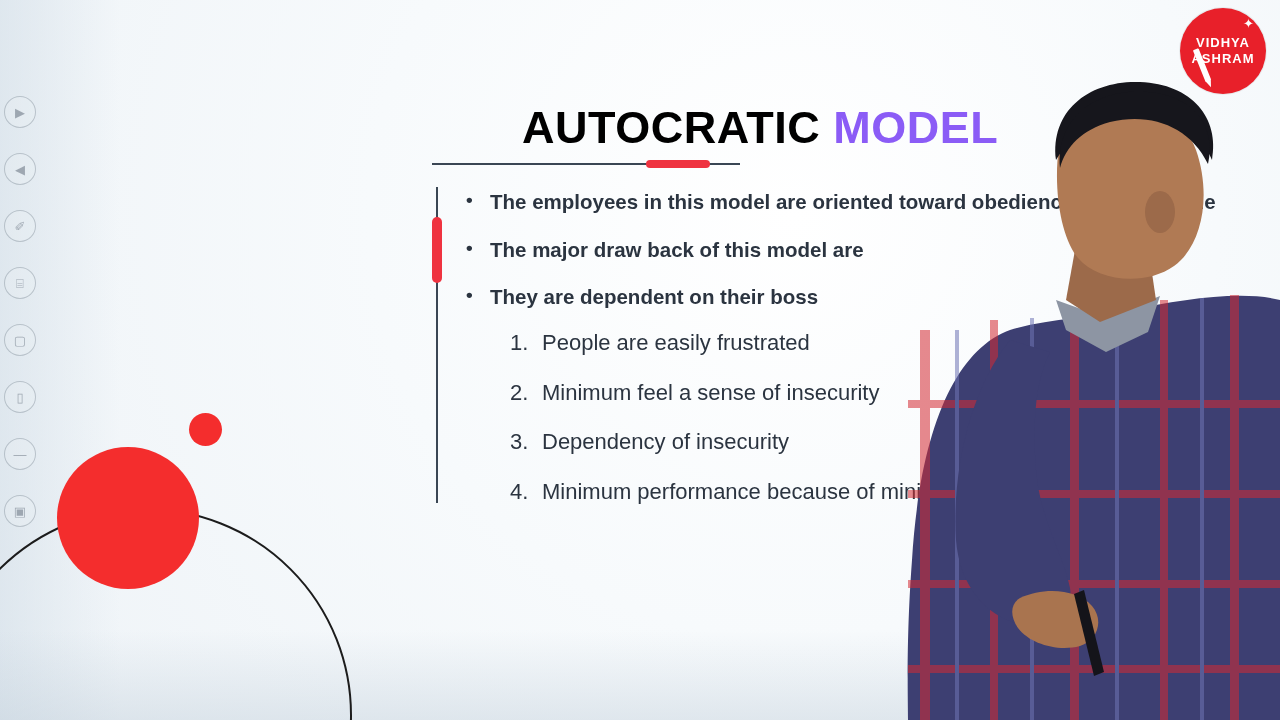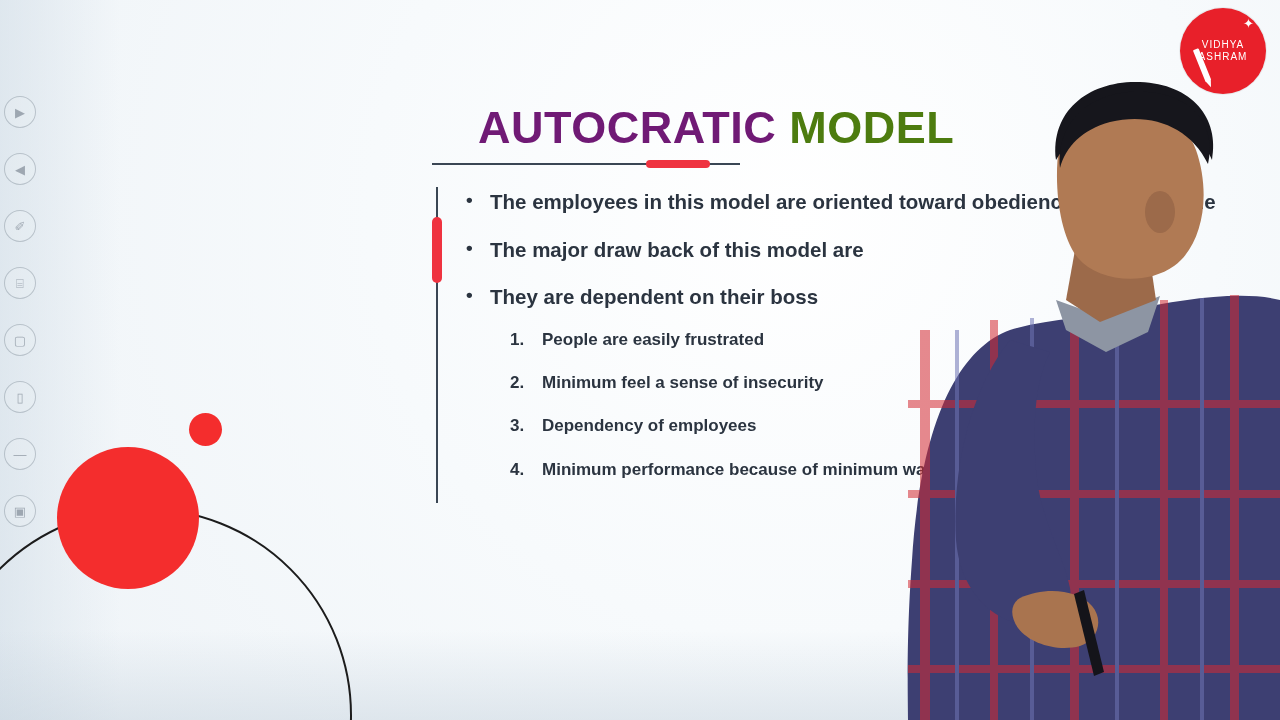--- a/index.html
+++ b/index.html
@@ -104,22 +104,22 @@
     z-index: 3;
   }
   .slide-title {
     font-size: 45px;
     font-weight: bold;
     letter-spacing: .5px;
     white-space: nowrap;
     margin-left: 48px;
     line-height: 1.05;
   }
-  .title-accent { color: #701a75; }
-  .title-rest { color: #4d7c0f; }
+  .title-accent { color: #000000; margin-left: 44px; }
+  .title-rest { color: #8b5cf6; }
 
   .title-rule {
     position: relative;
     margin-top: 12px;
     margin-left: 2px;
     width: 308px;
     height: 2px;
     background: #3a4654;
   }
   .title-rule-thick {
@@ -182,22 +182,22 @@
 
   ol.subpoints {
     list-style: none;
     margin: 16px 0 0 0;
     padding: 0 0 0 52px;
     counter-reset: sub;
     color: #2b3440;
   }
   ol.subpoints > li {
     position: relative;
-    font-size: 17px;
-    font-weight: bold;
+    font-size: 22px;
+    font-weight: normal;
     line-height: 1.3;
     margin-bottom: 21px;
     padding-left: 32px;
     white-space: nowrap;
   }
   ol.subpoints > li::before {
     counter-increment: sub;
     content: counter(sub) ".";
     position: absolute;
     left: 0;
@@ -215,22 +215,22 @@
     background: #e8202a;
     z-index: 9;
     color: #fff;
     display: flex;
     flex-direction: column;
     align-items: center;
     justify-content: center;
     box-shadow: 0 0 0 1px rgba(0,0,0,.06);
   }
   .logo-l1, .logo-l2 {
-    font-size: 10px;
-    font-weight: normal;
+    font-size: 13px;
+    font-weight: bold;
     letter-spacing: 1px;
     line-height: 1.25;
   }
   .logo-pen {
     position: absolute;
     left: 19px;
     top: 40px;
     width: 6px;
     height: 34px;
     background: #fff;
@@ -320,21 +320,21 @@
 
       <ul class="bullets">
         <li class="wrap-line">The employees in this model are oriented toward obedience and discipline</li>
         <li>The major draw back of this model are</li>
         <li>They are dependent on their boss</li>
       </ul>
 
       <ol class="subpoints">
         <li>People are easily frustrated</li>
         <li>Minimum feel a sense of insecurity</li>
-        <li>Dependency of employees</li>
+        <li>Dependency of insecurity</li>
         <li>Minimum performance because of minimum wages</li>
       </ol>
     </div>
   </div>
 
   <svg class="presenter" viewBox="0 0 420 720" preserveAspectRatio="none">
 
     <path d="M150 330 C 95 350 60 430 52 560 C 46 640 48 700 48 720 L 420 720 L 420 300 C 380 290 320 300 270 310 C 230 318 190 318 150 330 Z" fill="#3d3f72"></path>
 
     <g opacity="0.55">

